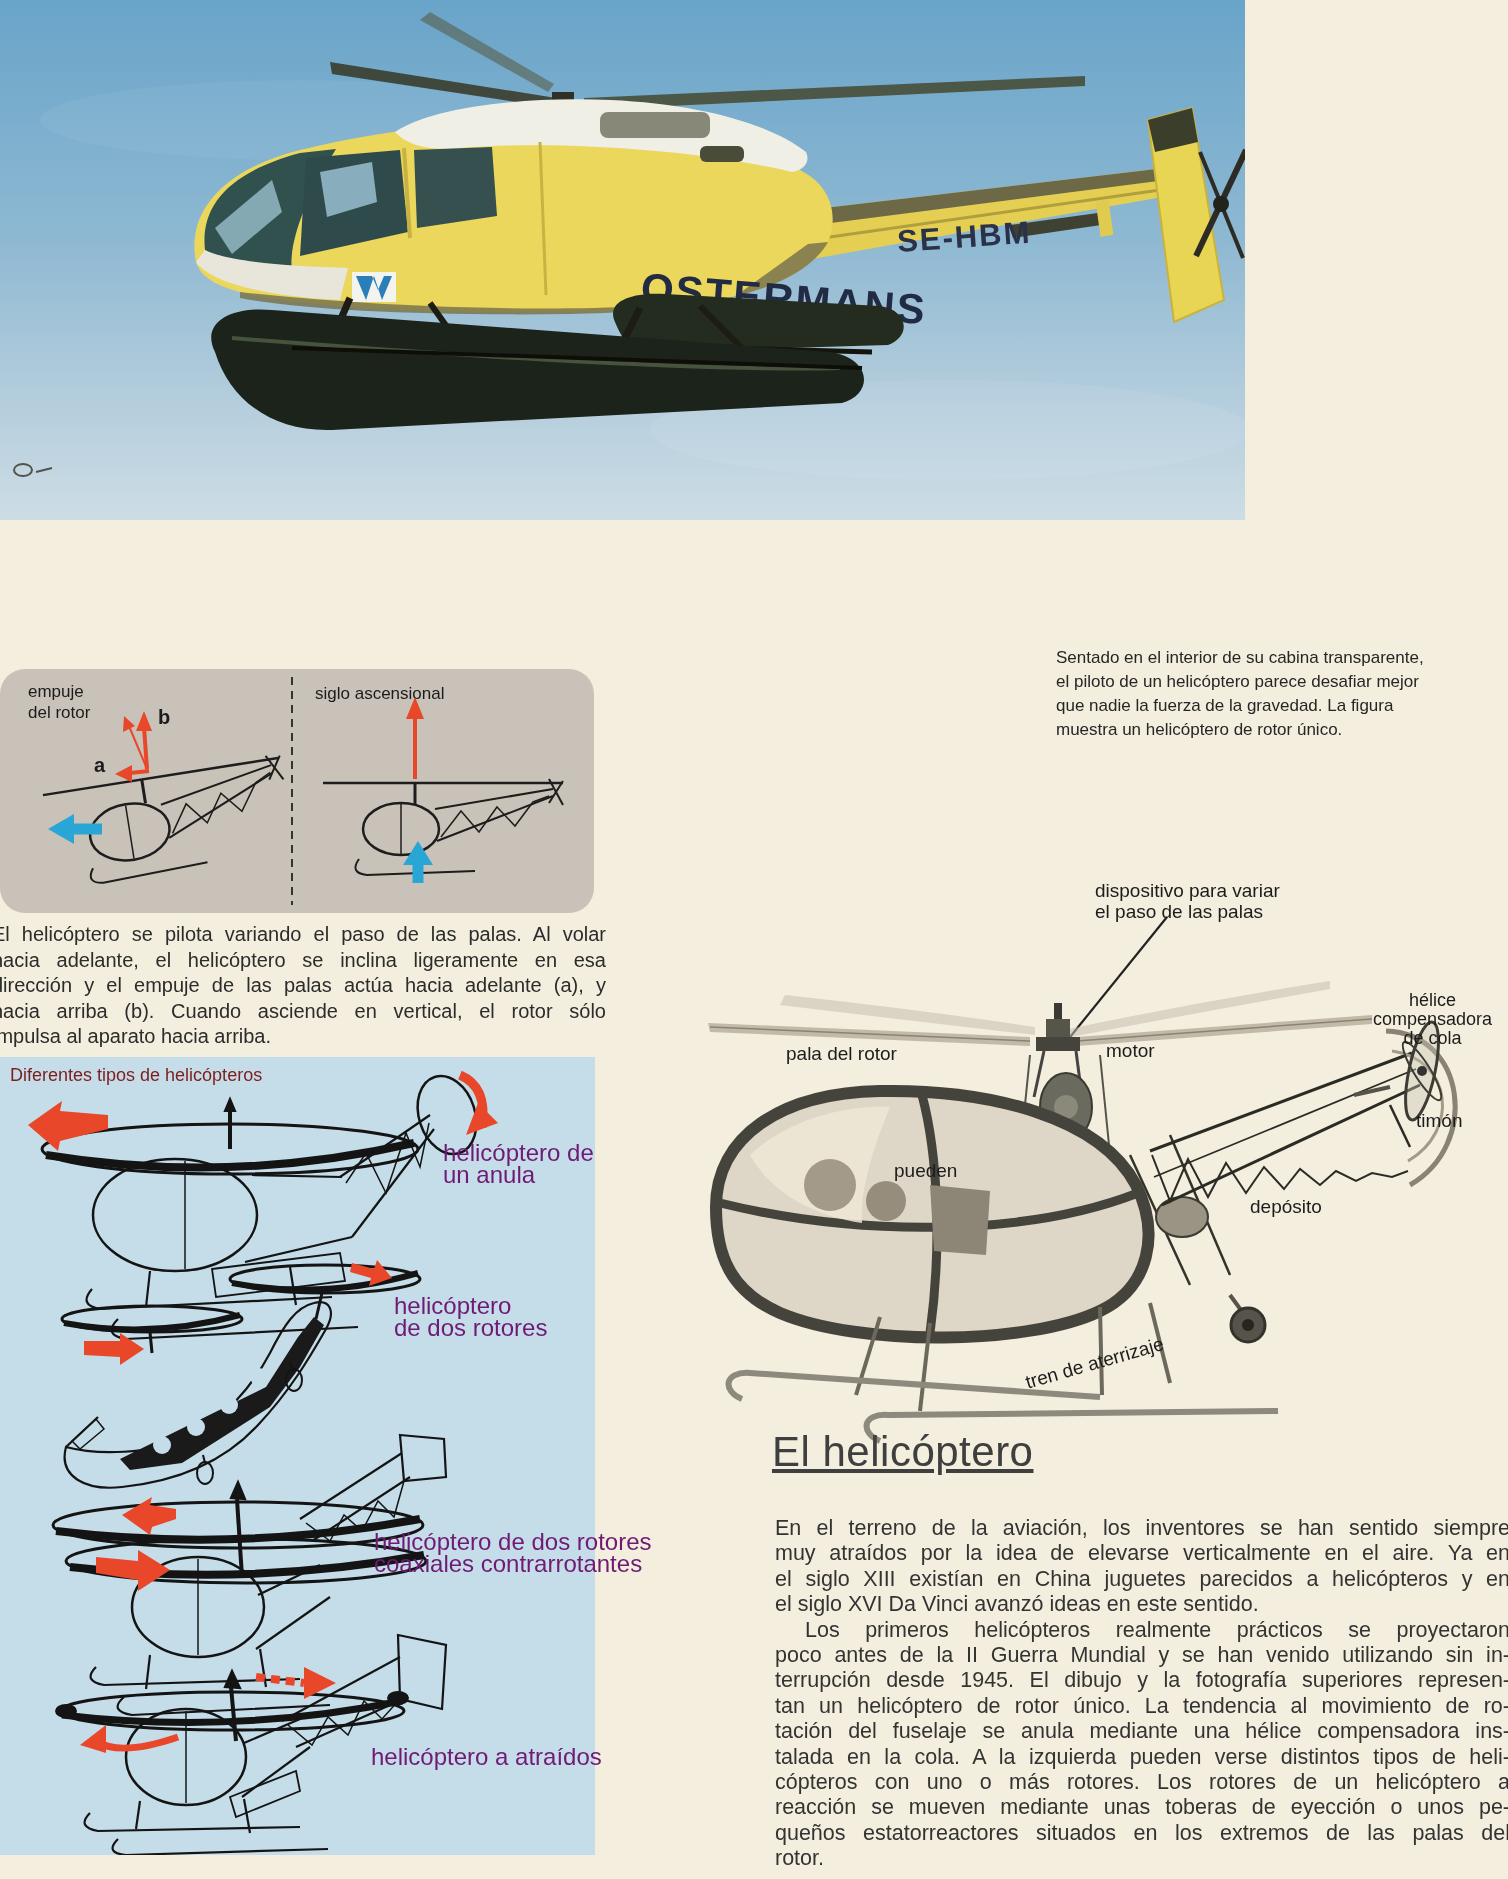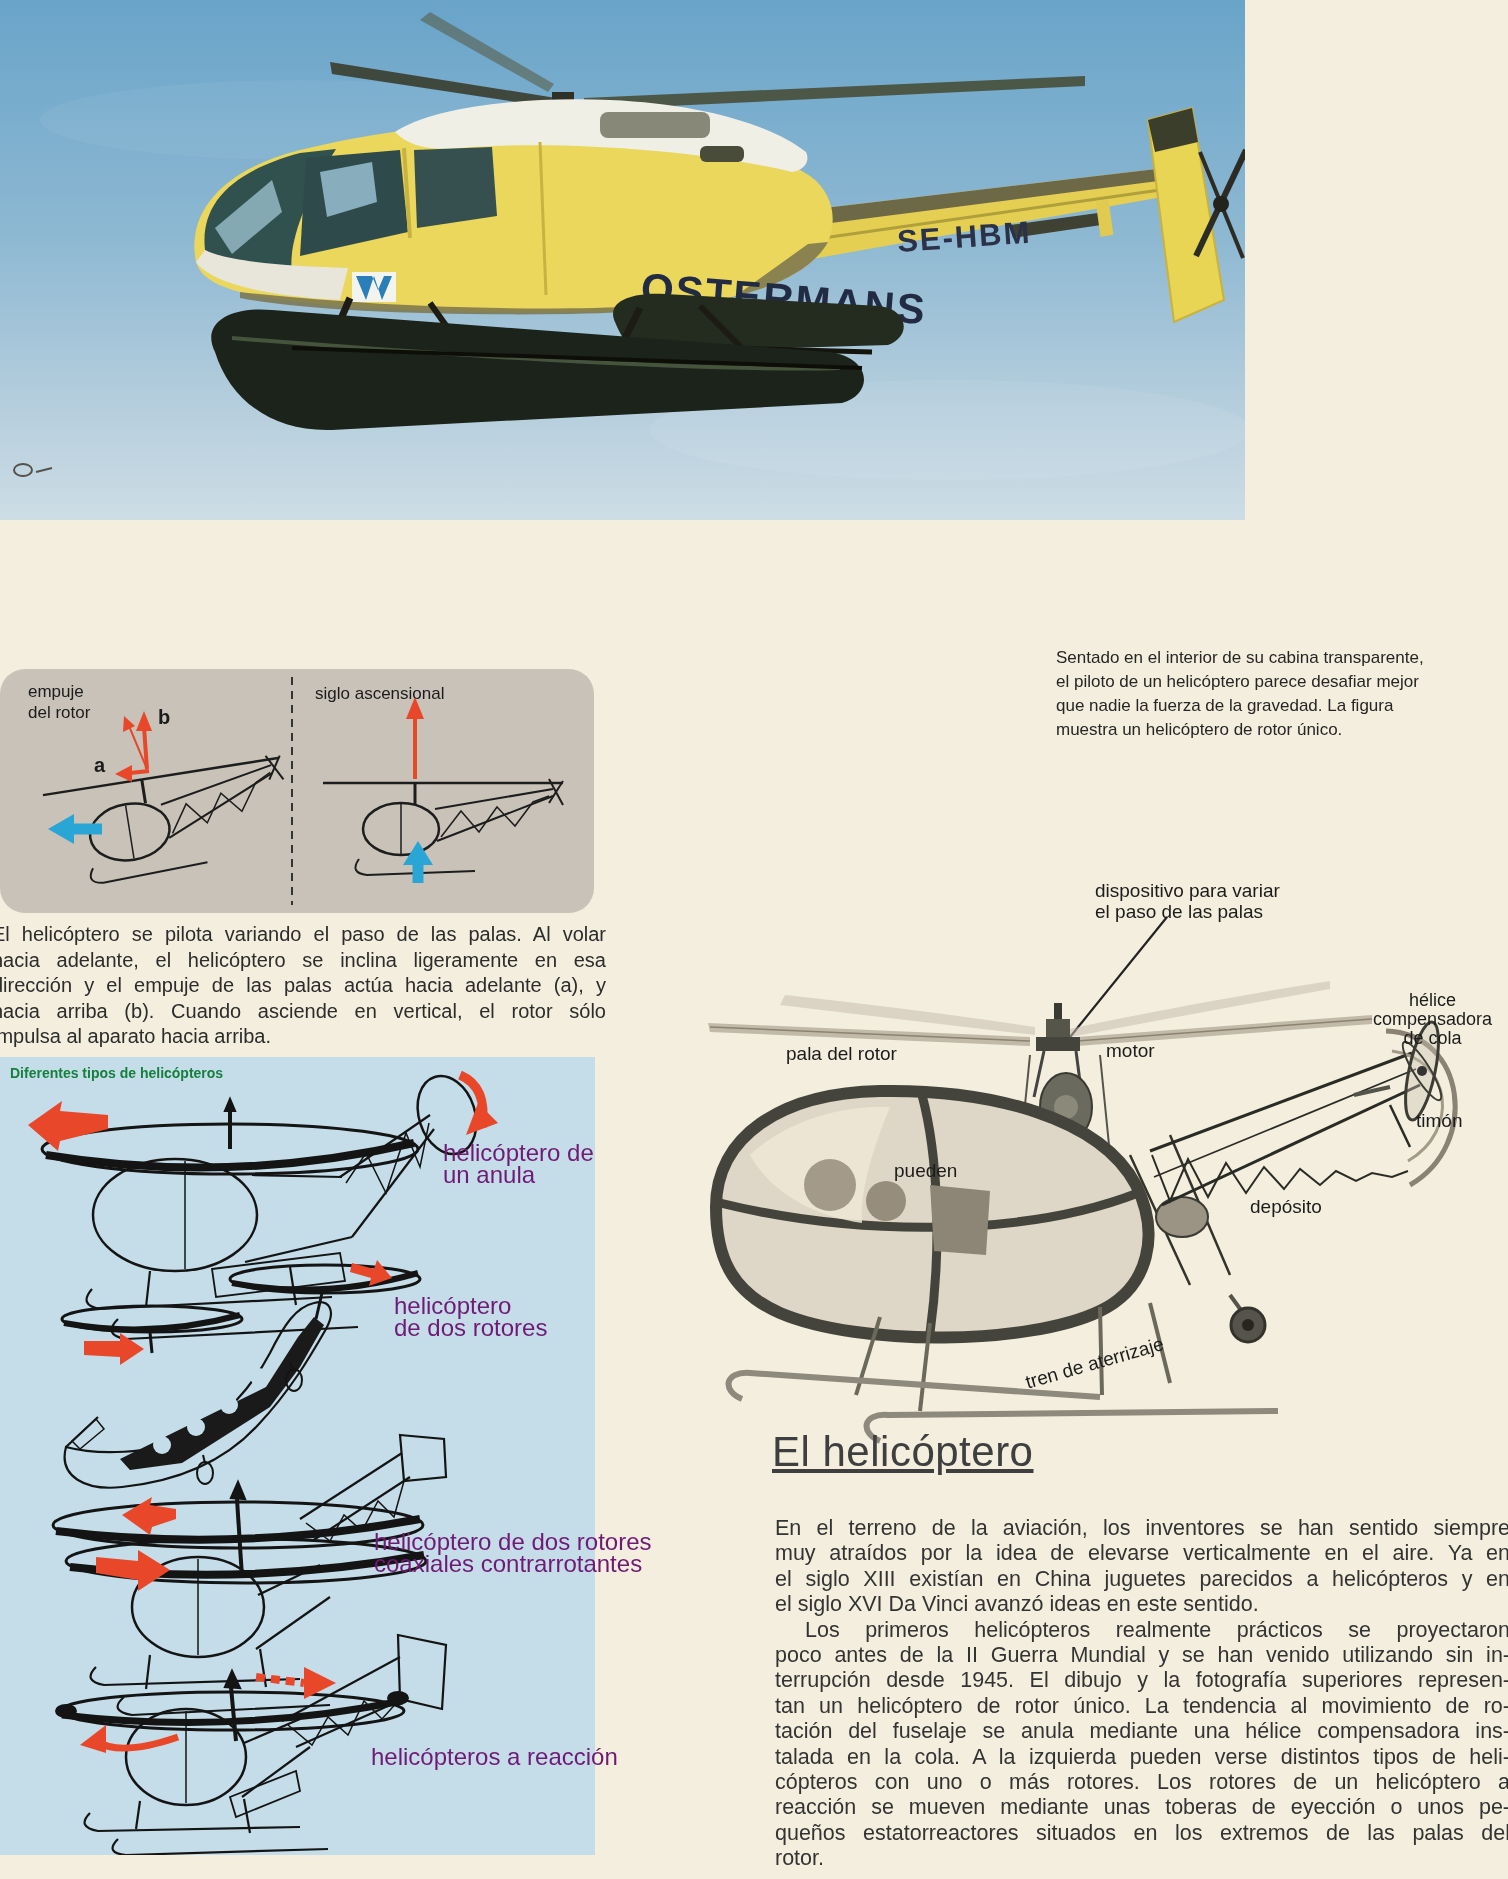--- a/index.html
+++ b/index.html
@@ -12,21 +12,21 @@
   
   .gray-panel{left:0;top:669px;width:594px;height:244px;background:#c9c2b8;border-radius:25px;}
   .glabel{position:absolute;font-size:17px;line-height:21px;color:#1c1c1c;white-space:nowrap;}
   .vec{font-size:20px;font-weight:bold;}
   
   .intro{left:-8px;top:922px;width:614px;}
   .intro-line{font-size:20px;line-height:25.6px;color:#2c2c2c;}
   .jl{text-align:justify;text-align-last:justify;}
   
   .blue-panel{left:0;top:1057px;width:595px;height:798px;background:#c4dde9;}
-  .types-title{position:absolute;left:10px;top:8px;font-size:14px;font-weight:bold;color:#15803d;white-space:nowrap;}
+  .types-title{position:absolute;left:10px;top:8px;font-size:18px;font-weight:normal;color:#7f1d1d;white-space:nowrap;}
   .plabel{position:absolute;font-size:24px;line-height:22px;color:#701a75;white-space:nowrap;}
   
   .dlabel{position:absolute;font-size:19px;line-height:21px;color:#1c1c1c;white-space:nowrap;}
   .tail-label{text-align:center;white-space:normal;width:155px;font-size:18px;line-height:19px;}
   .gear-label{transform:rotate(-16deg);transform-origin:left center;}
   
   .article-title{left:772px;top:1428px;font-size:42px;color:#3f3f3f;letter-spacing:.5px;white-space:nowrap;text-decoration:underline;}
   .article-body{left:775px;top:1516px;width:735px;}
   .body-line{font-size:21.5px;line-height:25.4px;color:#333;}
   .indent{padding-left:30px;}
@@ -290,21 +290,21 @@
       <div>un anula</div>
     </div>
     <div class="plabel" style="left:394px;top:238px">
       <div>helicóptero</div>
       <div>de dos rotores</div>
     </div>
     <div class="plabel" style="left:374px;top:474px">
       <div>helicóptero de dos rotores</div>
       <div>coaxiales contrarrotantes</div>
     </div>
-    <div class="plabel" style="left:371px;top:689px">helicópteros a reacción</div>
+    <div class="plabel" style="left:371px;top:689px">helicóptero a atraídos</div>
   </div>
 
   <div class="abs" style="left:630px;top:855px;width:878px;height:590px">
     <svg width="878" height="590" viewBox="0 0 878 590">
 
       <line x1="537" y1="62" x2="432" y2="192" stroke="#222" stroke-width="2.2"></line>
 
       <g>
         <path d="M150,150 Q300,168 405,180 L405,172 Q300,156 155,140 Z" fill="#c6beae" opacity="0.55"></path>
         <path d="M420,178 Q560,148 700,126 L700,134 Q565,158 420,186 Z" fill="#c6beae" opacity="0.55"></path>

